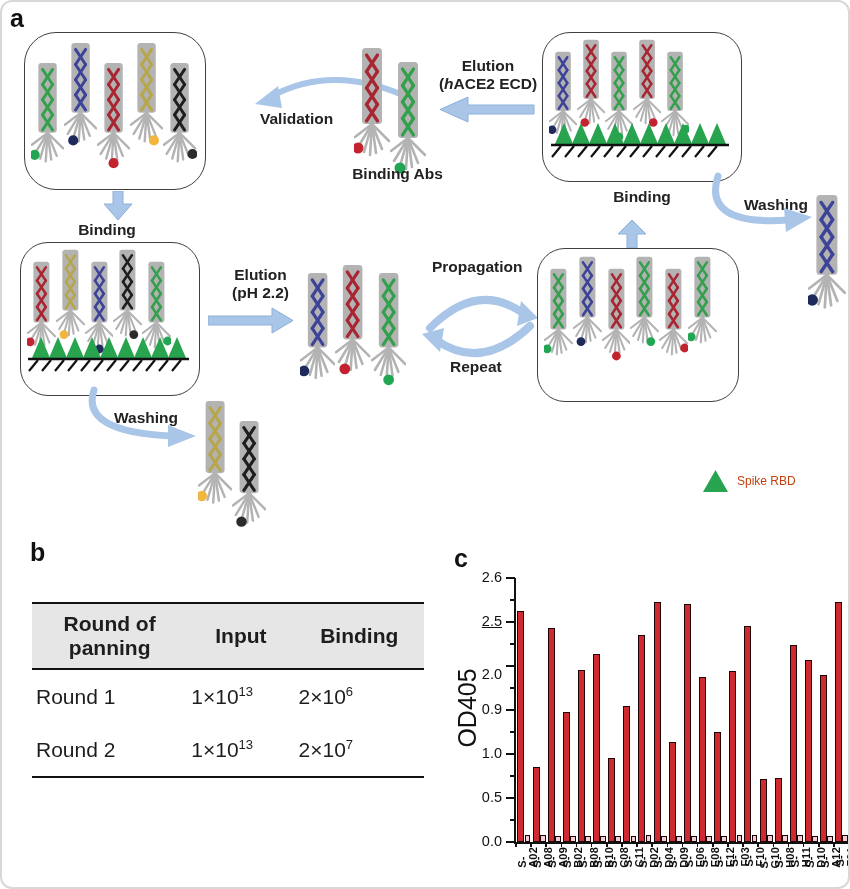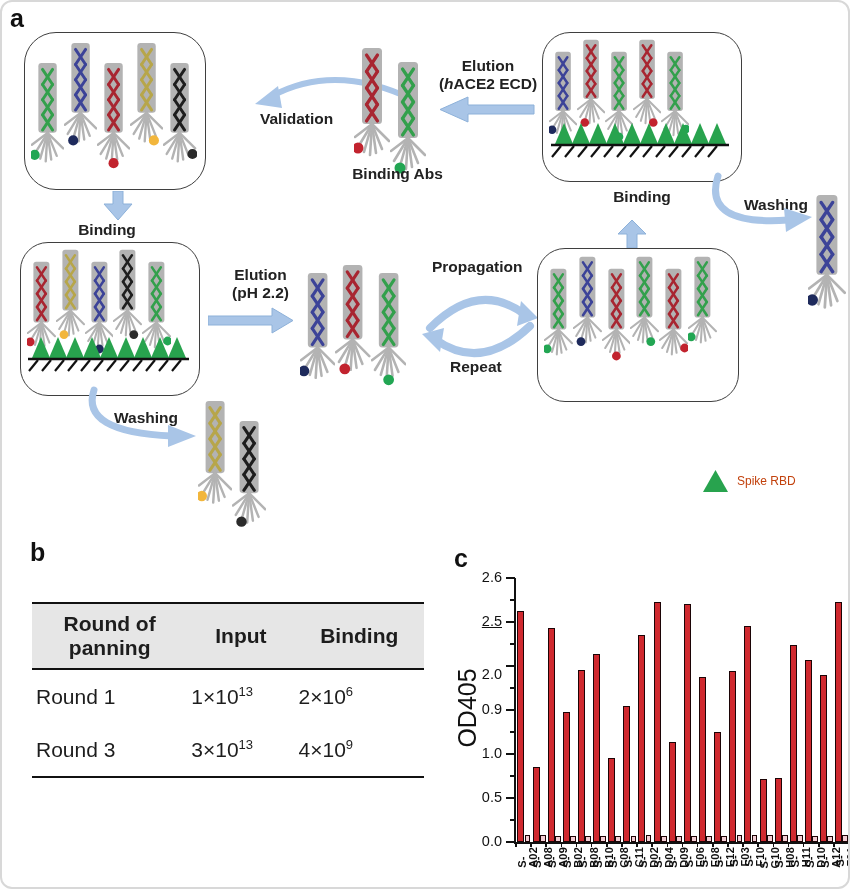--- a/index.html
+++ b/index.html
@@ -739,23 +739,23 @@
         <th style="width:33%;">Binding</th>
       </tr>
     </thead>
     <tbody>
       <tr>
         <td>Round 1</td>
         <td><span>1×10</span><sup>13</sup></td>
         <td><span>2×10</span><sup>6</sup></td>
       </tr>
       <tr>
-        <td>Round 3</td>
-        <td><span>3×10</span><sup>13</sup></td>
-        <td><span>4×10</span><sup>9</sup></td>
+        <td>Round 2</td>
+        <td><span>1×10</span><sup>13</sup></td>
+        <td><span>2×10</span><sup>7</sup></td>
       </tr>
     </tbody>
   </table>
 
   <div id="chart-wrap">
     <div class="abs panel-letter" style="left:12px;top:2px;">c</div>
     <div id="ylabel">OD405</div>
     <div id="plot">
         <div class="ytick" style="left:-10px;top:263px;width:9px;"></div>
         <div class="ylab" style="left:-58px;top:255px;">0.0</div>

